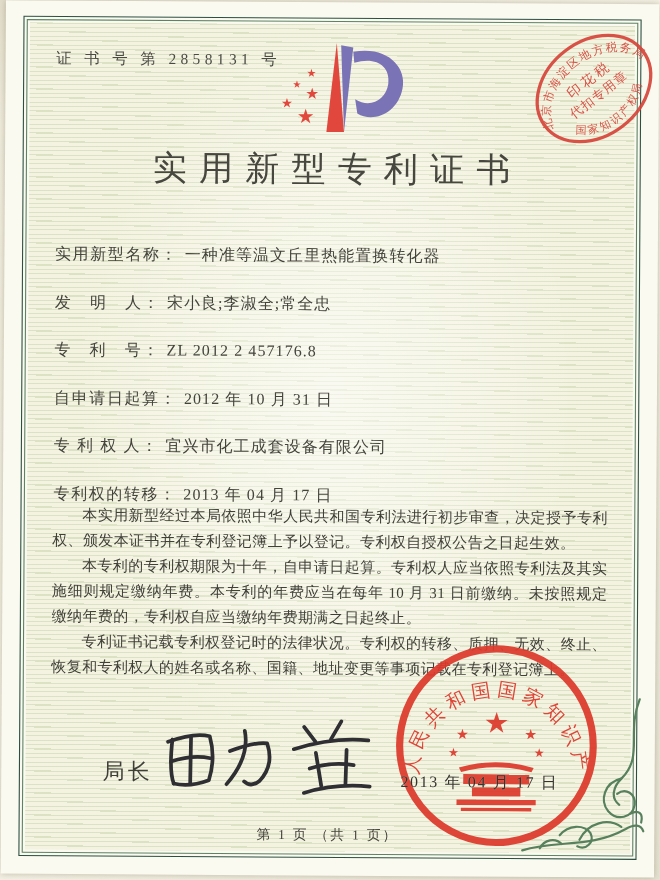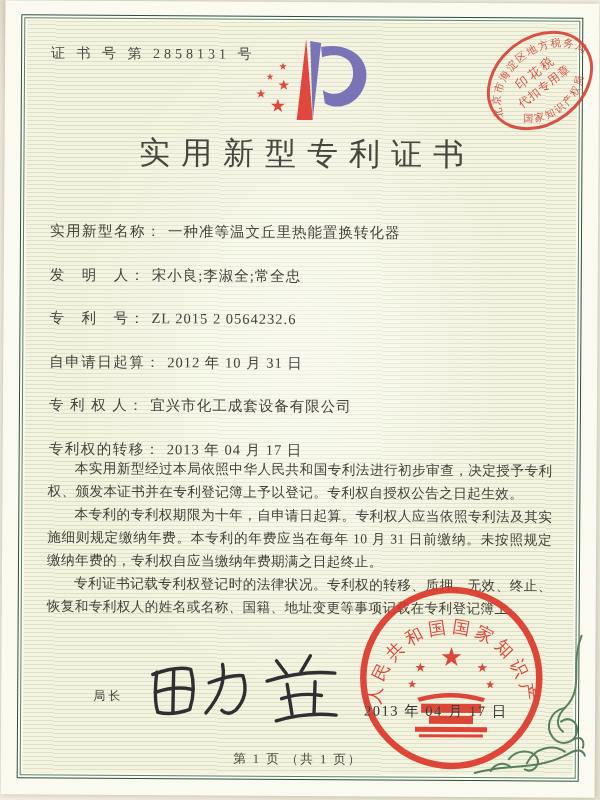--- a/index.html
+++ b/index.html
@@ -52,21 +52,21 @@
   .field-row .lab{letter-spacing:1.5px;margin-top:48px;}
   .field-row .val{margin-left:6px;}
   .paragraphs{
     position:absolute;left:45px;right:44px;top:456px;
     font-size:13.6px;line-height:23px;color:#403f38;
     text-align:justify;
   }
   .paragraphs p{margin:0;text-indent:2em;letter-spacing:.4px;}
   .sig-label{
     position:absolute;left:92px;top:687px;
-    font-size:12px;letter-spacing:3px;color:#3f3e38;
+    font-size:20px;letter-spacing:3px;color:#3f3e38;
   }
   .sig-svg{position:absolute;left:138px;top:638px;width:215px;height:96px;transform:rotate(-2deg);}
   .sr-only{position:absolute;width:1px;height:1px;overflow:hidden;clip:rect(0 0 0 0);}
   .seal{position:absolute;left:352px;top:577px;width:196px;height:196px;opacity:.93;}
   .seal-date{
     position:absolute;left:363px;top:699px;z-index:4;
     font-size:14.5px;letter-spacing:1.5px;color:#35332c;
     text-shadow:0 0 1px rgba(255,255,255,.4);
   }
   .tax-stamp{
@@ -104,21 +104,21 @@
     <div class="title">实用新型专利证书</div>
 
     <div class="fields">
       <div class="field-row">
         <span class="lab">实用新型名称：</span><span class="val">一种准等温文丘里热能置换转化器</span>
       </div>
       <div class="field-row">
         <span class="lab">发　明　人：</span><span class="val">宋小良;李淑全;常全忠</span>
       </div>
       <div class="field-row">
-        <span class="lab">专　利　号：</span><span class="val">ZL 2015 2 0564232.6</span>
+        <span class="lab">专　利　号：</span><span class="val">ZL 2012 2 457176.8</span>
       </div>
       <div class="field-row">
         <span class="lab">自申请日起算：</span><span class="val">2012 年 10 月 31 日</span>
       </div>
       <div class="field-row">
         <span class="lab">专 利 权 人：</span><span class="val">宜兴市化工成套设备有限公司</span>
       </div>
       <div class="field-row">
         <span class="lab">专利权的转移：</span><span class="val">2013 年 04 月 17 日</span>
       </div>

